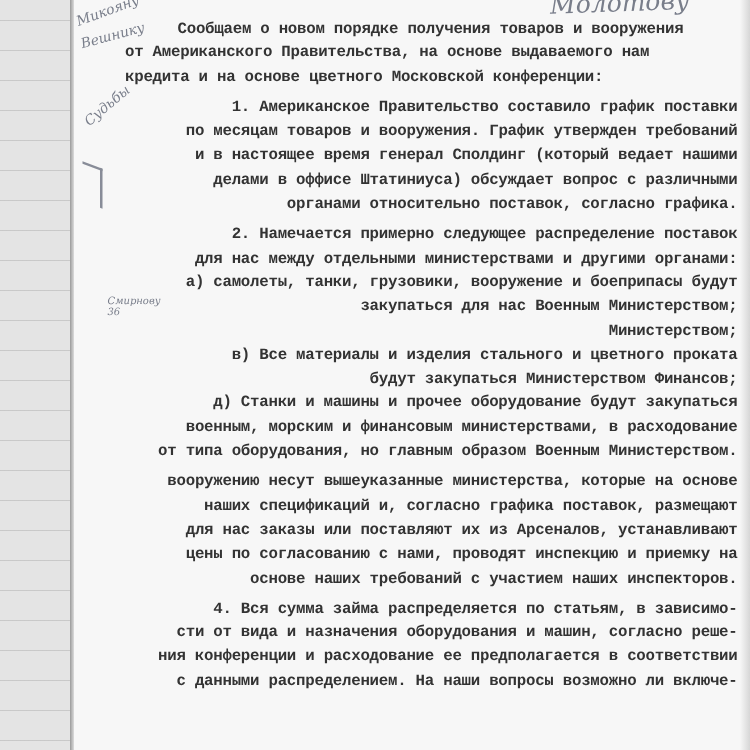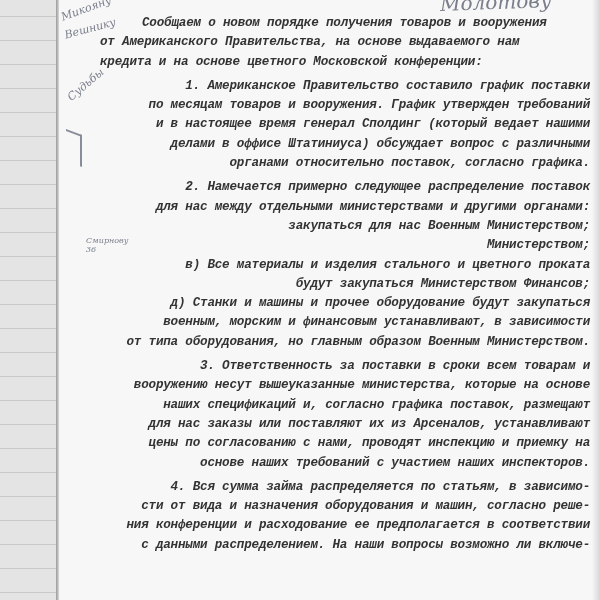--- a/index.html
+++ b/index.html
@@ -48,21 +48,21 @@
   }
   .text {
     position:absolute; left:100px; top:14px; width:490px;
     font-size:12.6px; line-height:19.3px; font-weight:bold;
     letter-spacing:-0.2px;
     color:#333;
   }
   .para { margin:0; }
   .indent { text-indent:42px; }
   .gap { margin-top:5px;text-align:right; }
-  .line { display:block; white-space:nowrap;font-style:italic; }
+  .line { display:block; white-space:nowrap; }
 </style>
 </head>
 <body>
 
 <div class="left-strip"></div>
 <div class="page"></div>
 <div class="fold-line"></div>
 <div class="right-edge"></div>
 
 <div class="hand hand-top-right">Молотову</div>
@@ -86,31 +86,31 @@
     <span class="line indent">1. Американское Правительство составило график поставки</span>
     <span class="line">по месяцам товаров и вооружения. График утвержден требований</span>
     <span class="line">и в настоящее время генерал Сполдинг (который ведает нашими</span>
     <span class="line">делами в оффисе Штатиниуса) обсуждает вопрос с различными</span>
     <span class="line">органами относительно поставок, согласно графика.</span>
   </div>
 
   <div class="para gap">
     <span class="line indent">2. Намечается примерно следующее распределение поставок</span>
     <span class="line">для нас между отдельными министерствами и другими органами:</span>
+    <span class="line">а) самолеты, танки, грузовики, вооружение и боеприпасы будут</span>
     <span class="line">закупаться для нас Военным Министерством;</span>
     <span class="line">Министерством;</span>
     <span class="line indent">в) Все материалы и изделия стального и цветного проката</span>
     <span class="line">будут закупаться Министерством Финансов;</span>
     <span class="line indent">д) Станки и машины и прочее оборудование будут закупаться</span>
-    <span class="line">военным, морским и финансовым устанавливают, в зависимости</span>
+    <span class="line">военным, морским и финансовым министерствами, в расходование</span>
     <span class="line">от типа оборудования, но главным образом Военным Министерством.</span>
   </div>
 
   <div class="para gap">
-    <span class="line indent">3. Ответственность за поставки в сроки всем товарам и</span>
     <span class="line">вооружению несут вышеуказанные министерства, которые на основе</span>
     <span class="line">наших спецификаций и, согласно графика поставок, размещают</span>
     <span class="line">для нас заказы или поставляют их из Арсеналов, устанавливают</span>
     <span class="line">цены по согласованию с нами, проводят инспекцию и приемку на</span>
     <span class="line">основе наших требований с участием наших инспекторов.</span>
   </div>
 
   <div class="para gap">
     <span class="line indent">4. Вся сумма займа распределяется по статьям, в зависимо-</span>
     <span class="line">сти от вида и назначения оборудования и машин, согласно реше-</span>

